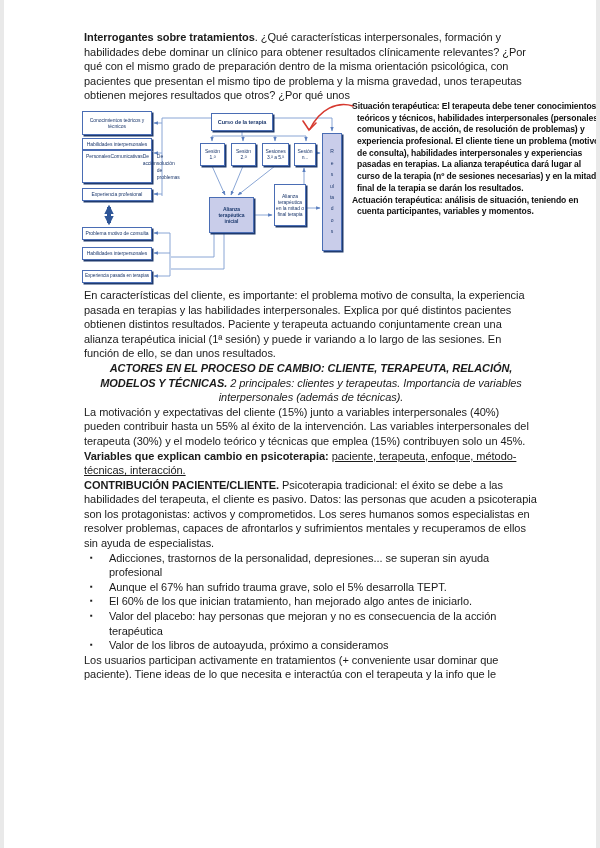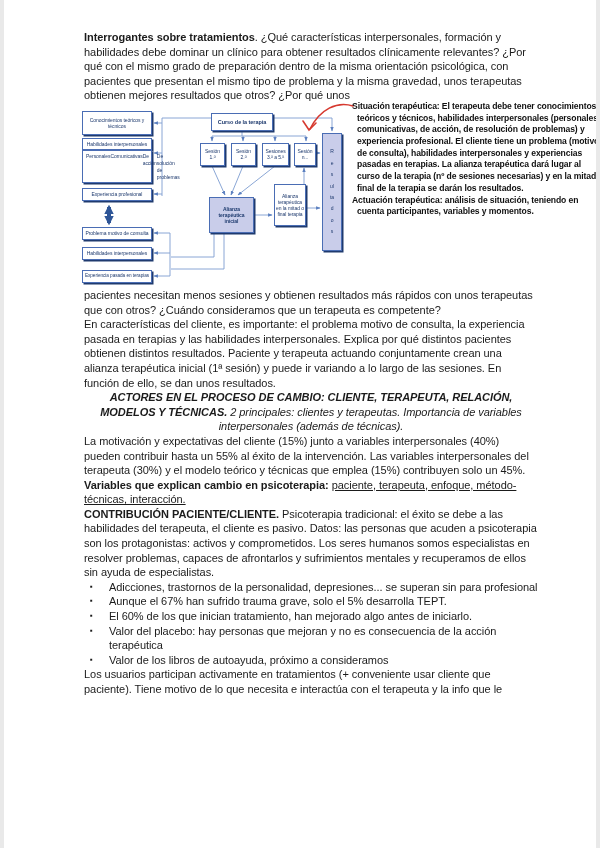--- a/index.html
+++ b/index.html
@@ -157,43 +157,42 @@
     <div class="dbox res lav">
         <span class="vtext">Resultados</span>
       </div>
 
     <div class="ann">
       <p>Situación terapéutica: El terapeuta debe tener conocimientos teóricos y técnicos, habilidades interpersonales (personales, comunicativas, de acción, de resolución de problemas) y experiencia profesional. El cliente tiene un problema (motivo de consulta), habilidades interpersonales y experiencias pasadas en terapias. La alianza terapéutica dará lugar al curso de la terapia (nº de sesiones necesarias) y en la mitad o final de la terapia se darán los resultados.</p>
       <p>Actuación terapéutica: análisis de situación, teniendo en cuenta participantes, variables y momentos.</p>
     </div>
   </div>
 
-  <p>pacientes necesitan menos sesiones y obtienen resultados más rápidos con unos terapeutas que con otros? ¿Cuándo consideramos que un terapeuta es competente?</p>
   <p>En características del cliente, es importante: el problema motivo de consulta, la experiencia pasada en terapias y las habilidades interpersonales. Explica por qué distintos pacientes obtienen distintos resultados. Paciente y terapeuta actuando conjuntamente crean una alianza terapéutica inicial (1ª sesión) y puede ir variando a lo largo de las sesiones. En función de ello, se dan unos resultados.</p>
   <p class="center"><span class="b">ACTORES EN EL PROCESO DE CAMBIO: CLIENTE, TERAPEUTA, RELACIÓN, MODELOS Y TÉCNICAS.</span><span> 2 principales: clientes y terapeutas. Importancia de variables interpersonales (además de técnicas).</span></p>
   <p>La motivación y expectativas del cliente (15%) junto a variables interpersonales (40%) pueden contribuir hasta un 55% al éxito de la intervención. Las variables interpersonales del terapeuta (30%) y el modelo teórico y técnicas que emplea (15%) contribuyen solo un 45%.</p>
   <p><span class="b">Variables que explican cambio en psicoterapia: </span><span class="u">paciente, terapeuta, enfoque, método-técnicas, interacción.</span></p>
   <p><span class="b">CONTRIBUCIÓN PACIENTE/CLIENTE.</span><span> Psicoterapia tradicional: el éxito se debe a las habilidades del terapeuta, el cliente es pasivo. Datos: las personas que acuden a psicoterapia son los protagonistas: activos y comprometidos. Los seres humanos somos especialistas en resolver problemas, capaces de afrontarlos y sufrimientos mentales y recuperamos de ellos sin ayuda de especialistas.</span></p>
 
   <div class="brow">
       <span class="bmark">▪</span>
-      <span class="btext">Adicciones, trastornos de la personalidad, depresiones... se superan sin para profesional</span>
+      <span class="btext">Adicciones, trastornos de la personalidad, depresiones... se superan sin ayuda profesional</span>
     </div>
   <div class="brow">
       <span class="bmark">▪</span>
       <span class="btext">Aunque el 67% han sufrido trauma grave, solo el 5% desarrolla TEPT.</span>
     </div>
   <div class="brow">
       <span class="bmark">▪</span>
       <span class="btext">El 60% de los que inician tratamiento, han mejorado algo antes de iniciarlo.</span>
     </div>
   <div class="brow">
       <span class="bmark">▪</span>
       <span class="btext">Valor del placebo: hay personas que mejoran y no es consecuencia de la acción terapéutica</span>
     </div>
   <div class="brow">
       <span class="bmark">▪</span>
       <span class="btext">Valor de los libros de autoayuda, próximo a consideramos</span>
     </div>
 
-  <p>Los usuarios participan activamente en tratamientos (+ conveniente usar cliente que paciente). Tiene motivo de lo que necesita e interactúa con el terapeuta y la info que le</p>
+  <p>Los usuarios participan activamente en tratamientos (+ conveniente usar dominar que paciente). Tiene ideas de lo que necesita e interactúa con el terapeuta y la info que le</p>
 
 </div>
 
 </body></html>

